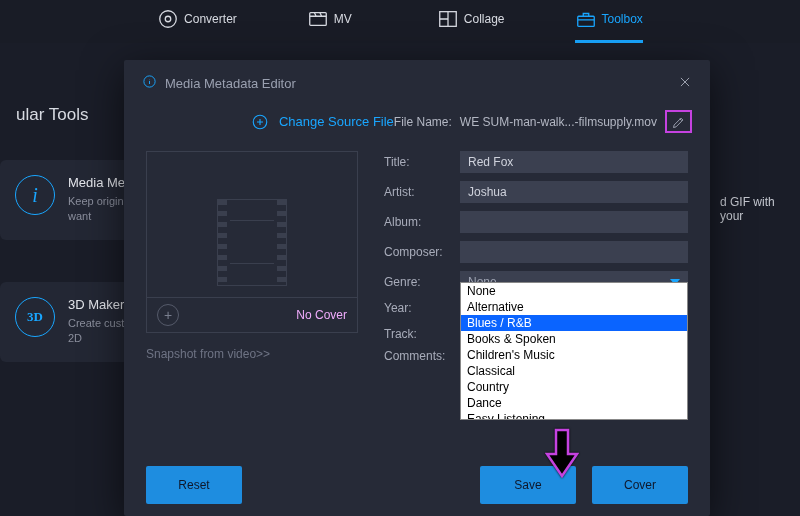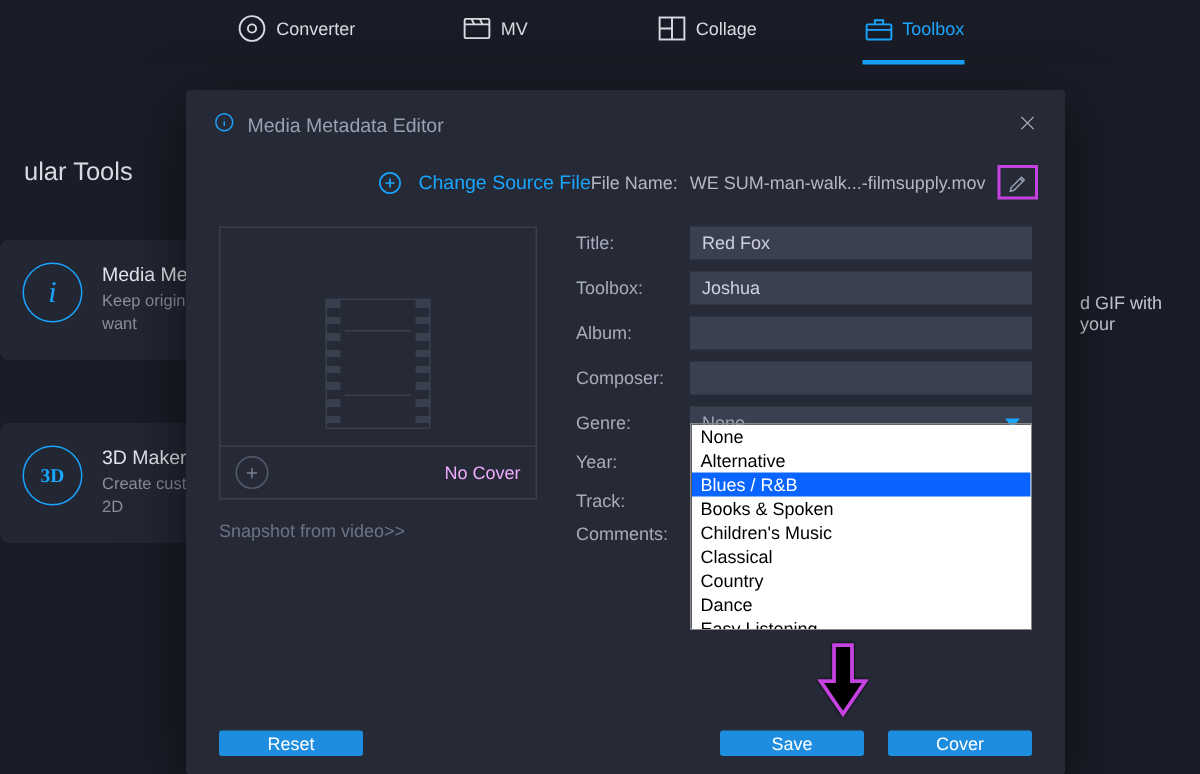--- a/index.html
+++ b/index.html
@@ -45,21 +45,21 @@
   .lbl{width:68px;color:#a8acba;font-size:12px;text-align:left}
   .inp{flex:1;height:22px;background:#3b4050;border:none;color:#cfd2dc;font-size:12px;padding:0 8px;outline:none}
   .sel-wrap{flex:1;height:22px;background:#3b4050;display:flex;align-items:center;justify-content:space-between;padding:0 8px;color:#9ea3b2;font-size:12px;cursor:pointer;position:relative}
   .tri{width:0;height:0;border-left:5px solid transparent;border-right:5px solid transparent;border-top:6px solid #19a6ff}
   .dd{position:absolute;top:131px;left:76px;right:0;background:#fff;color:#000;font-size:12px;z-index:5;max-height:136px;overflow-y:auto;border:1px solid #888}
   .dd::-webkit-scrollbar{width:16px;background:#efefef}
   .dd::-webkit-scrollbar-thumb{background:#c1c1c1}
   .dd-item{padding:1px 6px;cursor:pointer;white-space:nowrap}
   .dd-item.sel{background:#0a64ff;color:#fff}
   .m-foot{position:absolute;bottom:12px;left:0;right:0;display:flex;justify-content:space-between;padding:0 22px}
-  .btn{height:17px;border:none;border-radius:2px;font-size:12px;cursor:pointer;color:#ffffff}
+  .btn{height:38px;border:none;border-radius:2px;font-size:12px;cursor:pointer;color:#0f172a}
   .btn-reset{width:96px;background:#1e8de0}
   .foot-right{display:flex;gap:16px}
   .btn-save{width:96px;background:#1e8de0}
   .btn-cancel{width:96px;background:#1e8de0}
   .arrow{position:absolute;top:428px;left:545px;z-index:20}
   .arrow svg{filter:drop-shadow(0 0 1px #000)}
 </style>
 </head>
 <body>
 
@@ -173,21 +173,21 @@
       </div>
       <div class="snap">Snapshot from video&gt;&gt;</div>
     </div>
 
     <div class="right">
       <div class="row">
           <span class="lbl">Title:</span>
           <input class="inp" value="Red Fox" style="">
         </div>
       <div class="row">
-          <span class="lbl">Toolbox:</span>
+          <span class="lbl">Artist:</span>
           <input class="inp" value="Joshua" style="">
         </div>
       <div class="row">
           <span class="lbl">Album:</span>
           <input class="inp" value="" style="">
         </div>
       <div class="row">
           <span class="lbl">Composer:</span>
           <input class="inp" value="" style="">
         </div>

